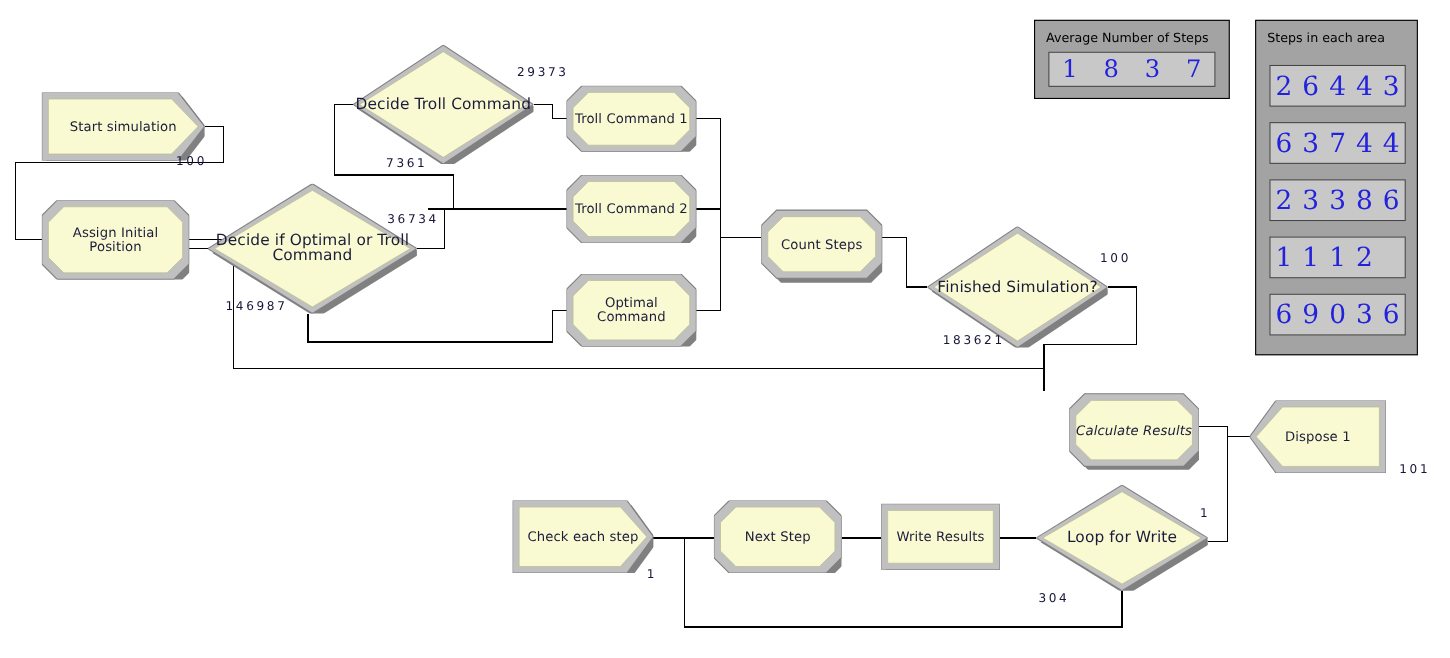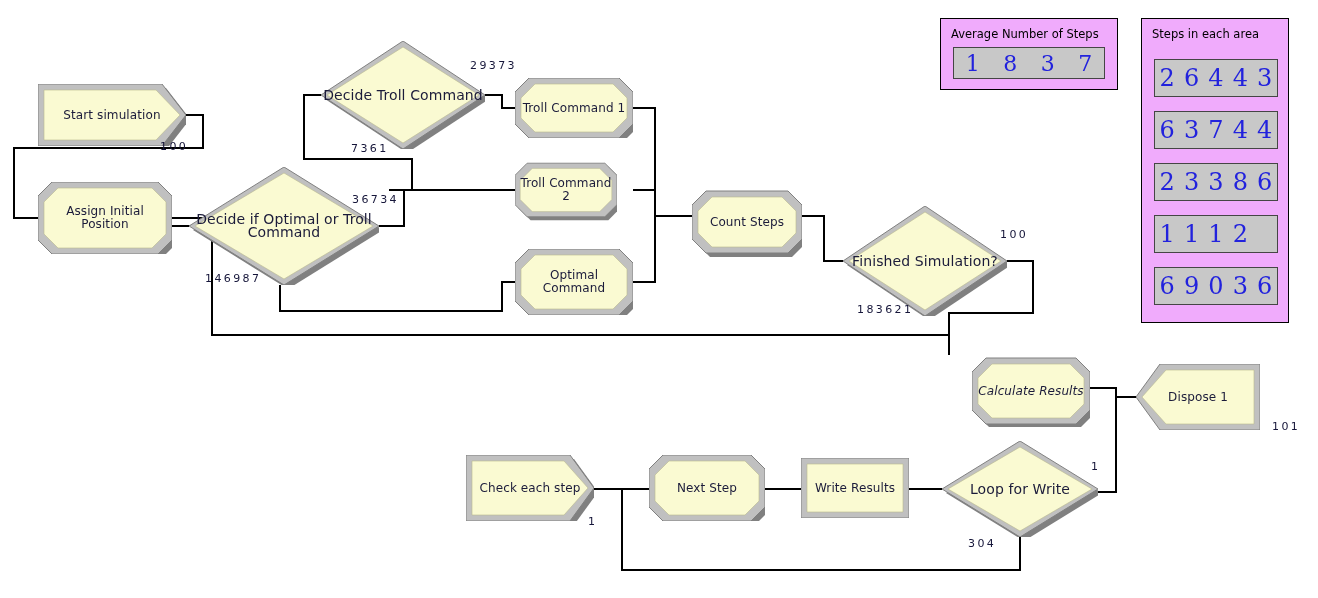--- a/index.html
+++ b/index.html
@@ -26,21 +26,21 @@
   .node.diamond .lbl{font-size:14px;}
 
   
   .elabel{
     position:absolute;color:#16163a;font-size:11px;letter-spacing:2.4px;
     white-space:nowrap;font-family:"DejaVu Sans", sans-serif;
   }
 
   
   .panel{
-    position:absolute;background:#f0abfc;border:1.4px solid #000000;
+    position:absolute;background:#a3a3a3;border:1.4px solid #000000;
     box-sizing:border-box;
   }
   .panel .ptitle{
     position:absolute;left:10px;color:#000;font-size:11.5px;white-space:nowrap;
   }
   .disp{
     position:absolute;background:#c8c8c8;border:1px solid #454545;
     box-sizing:border-box;display:flex;align-items:center;
     color:#2222dd;font-family:"DejaVu Serif", serif;
   }
@@ -111,21 +111,21 @@
         <div class="lbl">Decide Troll Command</div>
       </div>
       <div class="node" style="left: 515px; top: 78px; width: 118px; height: 60px;">
         <svg width="118" height="60" viewBox="0 0 118 60" class="shape">
           <polygon points="18,4 108,4 122,18 122,50 108,64 18,64 4,50 4,18" fill="#808080"></polygon>
           <polygon points="14,0 104,0 118,14 118,46 104,60 14,60 0,46 0,14" fill="#c0c0c0" stroke="#808080" stroke-width="1"></polygon>
           <polygon points="20,6 98,6 112,20 112,40 98,54 20,54 6,40 6,20" fill="#fafad2" stroke="#b9b98e" stroke-width="0.6"></polygon>
         </svg>
         <div class="lbl">Troll Command 1</div>
       </div>
-      <div class="node" style="left: 515px; top: 159px; width: 102px; height: 62px; text-decoration: underline;">
+      <div class="node" style="left: 515px; top: 159px; width: 118px; height: 62px; text-decoration: underline;">
         <svg width="118" height="62" viewBox="0 0 118 62" class="shape">
           <polygon points="18,4 108,4 122,18 122,52 108,66 18,66 4,52 4,18" fill="#808080"></polygon>
           <polygon points="14,0 104,0 118,14 118,48 104,62 14,62 0,48 0,14" fill="#c0c0c0" stroke="#808080" stroke-width="1"></polygon>
           <polygon points="20,6 98,6 112,20 112,42 98,56 20,56 6,42 6,20" fill="#fafad2" stroke="#b9b98e" stroke-width="0.6"></polygon>
         </svg>
         <div class="lbl">Troll Command 2</div>
       </div>
       <div class="node" style="left: 515px; top: 249px; width: 118px; height: 66px;">
         <svg width="118" height="66" viewBox="0 0 118 66" class="shape">
           <polygon points="18,4 108,4 122,18 122,56 108,70 18,70 4,56 4,18" fill="#808080"></polygon>
@@ -204,21 +204,21 @@
       <div class="elabel" style="left: 160px; top: 140px;">100</div>
       <div class="elabel" style="left: 470px; top: 59px;">29373</div>
       <div class="elabel" style="left: 351px; top: 142px;">7361</div>
       <div class="elabel" style="left: 352px; top: 193px;">36734</div>
       <div class="elabel" style="left: 205px; top: 272px; text-align: center;">146987</div>
       <div class="elabel" style="left: 1000px; top: 228px;">100</div>
       <div class="elabel" style="left: 857px; top: 303px;">183621</div>
       <div class="elabel" style="left: 1272px; top: 420px;">101</div>
       <div class="elabel" style="left: 588px; top: 515px;">1</div>
       <div class="elabel" style="left: 1091px; top: 460px;">1</div>
-      <div class="elabel" style="left: 968px; top: 537px; text-align: right;">304</div>
+      <div class="elabel" style="left: 944px; top: 537px; text-align: right;">304</div>
     </div>
   <div id="panels-layer">
       <div class="panel" style="left: 940px; top: 18px; width: 178px; height: 72px;">
         <div class="ptitle" style="top: 8px;">Average Number of Steps</div>
         <div class="disp" style="left: 12px; top: 28px; width: 152px; height: 32px; font-size: 22px; color: rgb(34, 34, 221); background: rgb(200, 200, 200);">
           <span style="width: 25%;">1</span>
           <span style="width: 25%;">8</span>
           <span style="width: 25%;">3</span>
           <span style="width: 25%;">7</span>
         </div>

